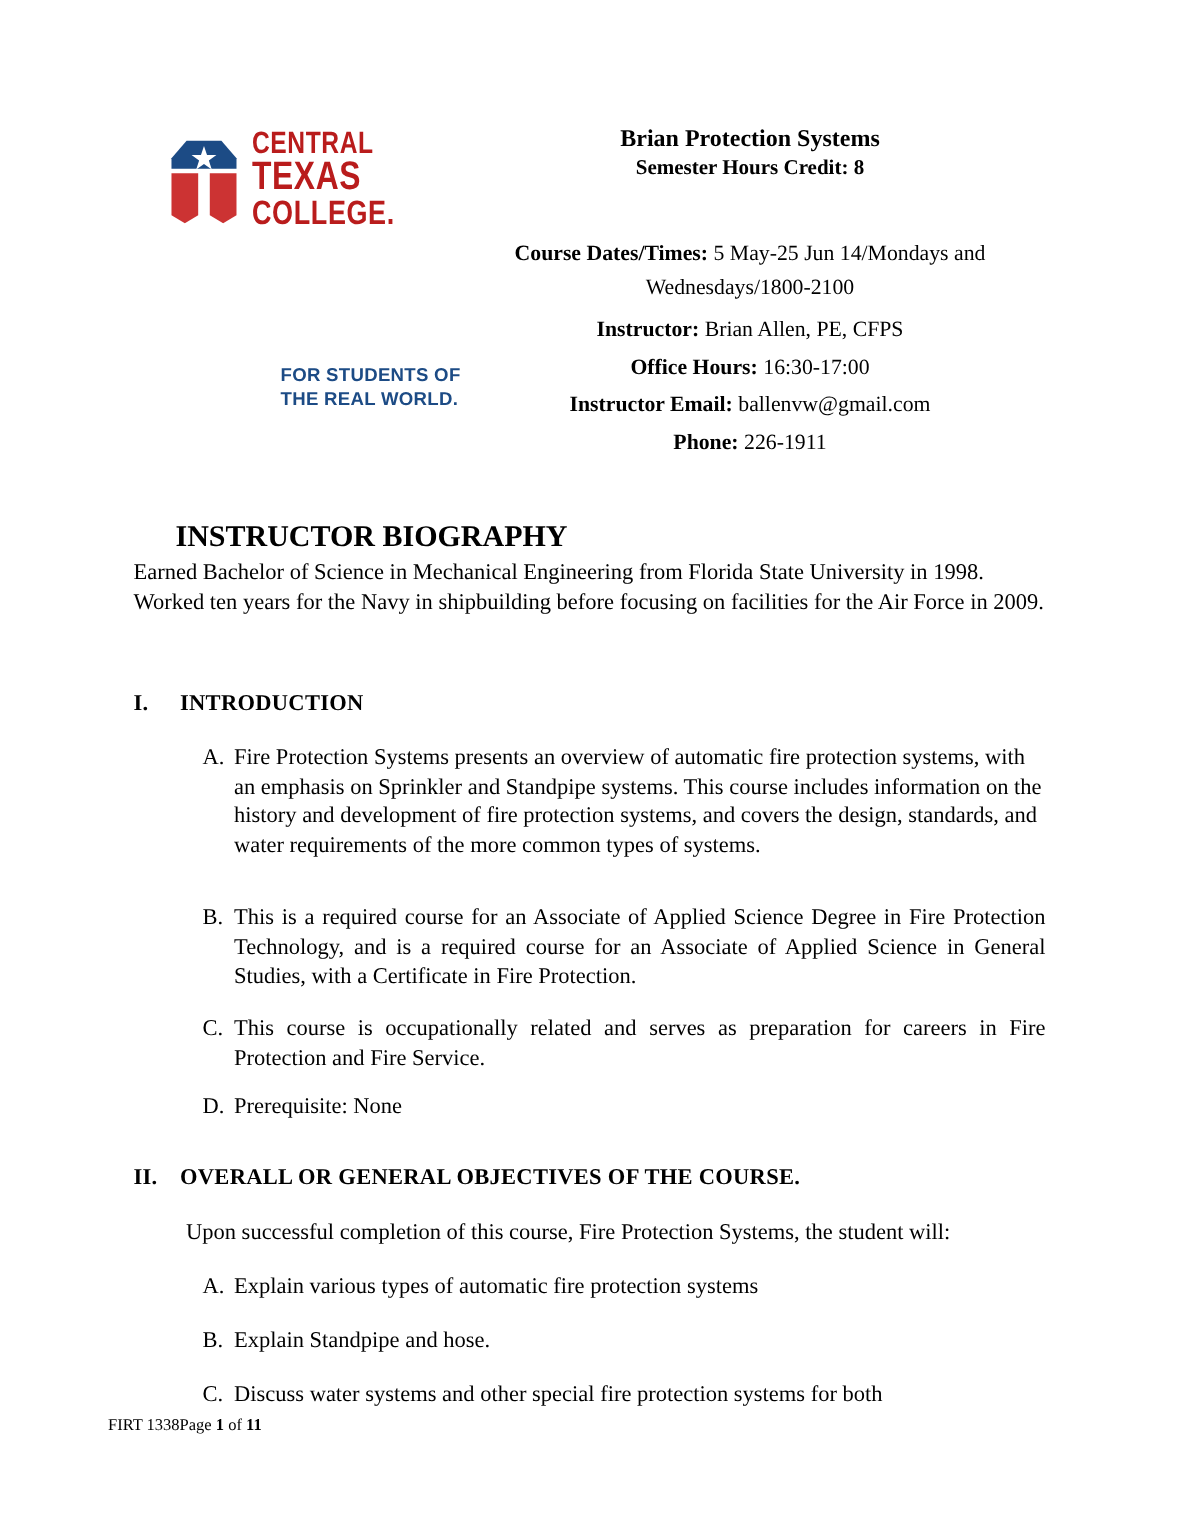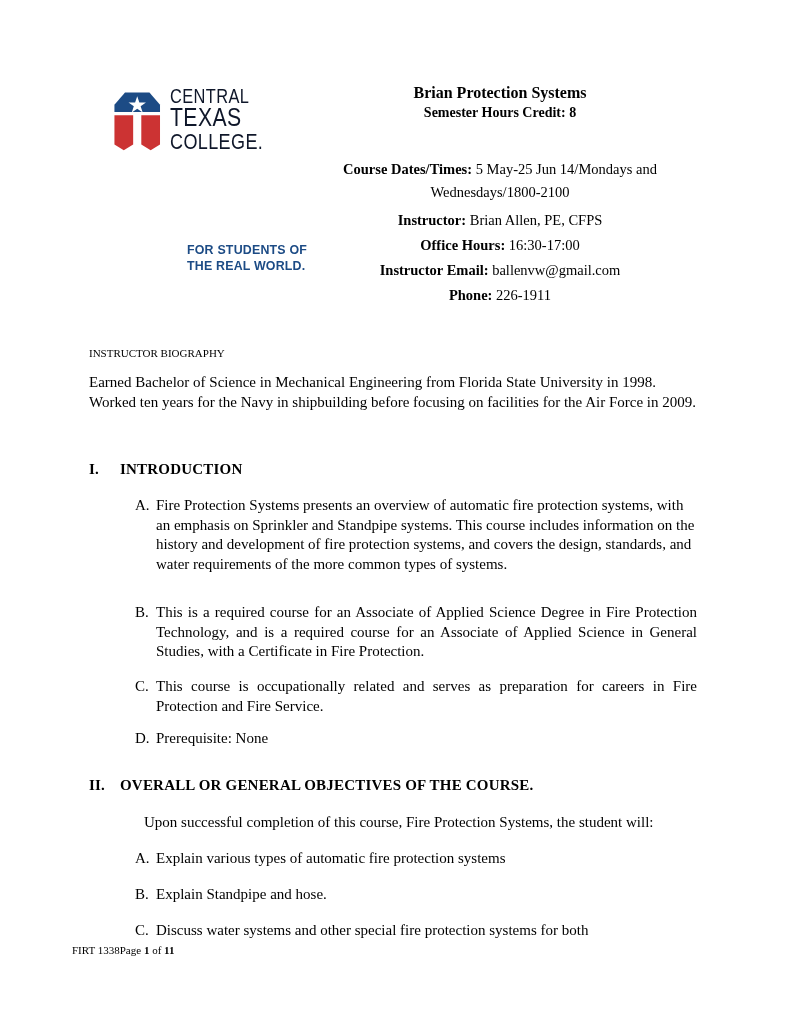--- a/index.html
+++ b/index.html
@@ -40,22 +40,22 @@
     width: 175px;
   }
   .logo-mark {
     display: flex;
     align-items: flex-start;
     gap: 8px;
   }
   .shield-svg { display: block; }
   .wordmark {
     font-family: "Liberation Sans", "DejaVu Sans", sans-serif;
-    color: #0f172a;
-    font-weight: 400;
+    color: #b91c1c;
+    font-weight: 700;
     letter-spacing: 0.5px;
     line-height: 0.95;
     margin-top: 2px;
   }
   .wordmark div {
     display: block;
     transform: scaleX(0.80);
     transform-origin: left center;
     white-space: nowrap;
   }
@@ -118,22 +118,23 @@
 
   
   .body-area {
     position: absolute;
     left: 0;
     top: 0;
     width: 791px;
   }
   .sec-head {
     position: absolute;
-    font-weight: normal;
-    font-size: 11px;
+    font-weight: bold;
+    font-size: 20px;
+    margin-left: 28px;
   }
   .h-bio  { left: 89px; top: 347px; }
 
   .para {
     position: absolute;
     font-size: 15px;
     line-height: 19.6px;
     text-align: left;
   }
   .bio-text {
@@ -168,21 +169,21 @@
   .justify .item-body { text-align: justify; }
   .justify .item-body > span { display: block; }
 
   .i-a { left: 135px; top: 496px; width: 562px; }
   .i-b { left: 135px; top: 603px; width: 562px; }
   .i-c { left: 135px; top: 677px; width: 562px; }
   .i-d { left: 135px; top: 729px; width: 562px; }
 
   .upon {
     position: absolute;
-    left: 144px;
+    left: 124px;
     top: 813px;
     font-size: 15px;
     line-height: 19.6px;
   }
   .ii-a { left: 135px; top: 849px; width: 562px; }
   .ii-b { left: 135px; top: 885px; width: 562px; }
   .ii-c { left: 135px; top: 921px; width: 562px; }
 
   
   .footer {

